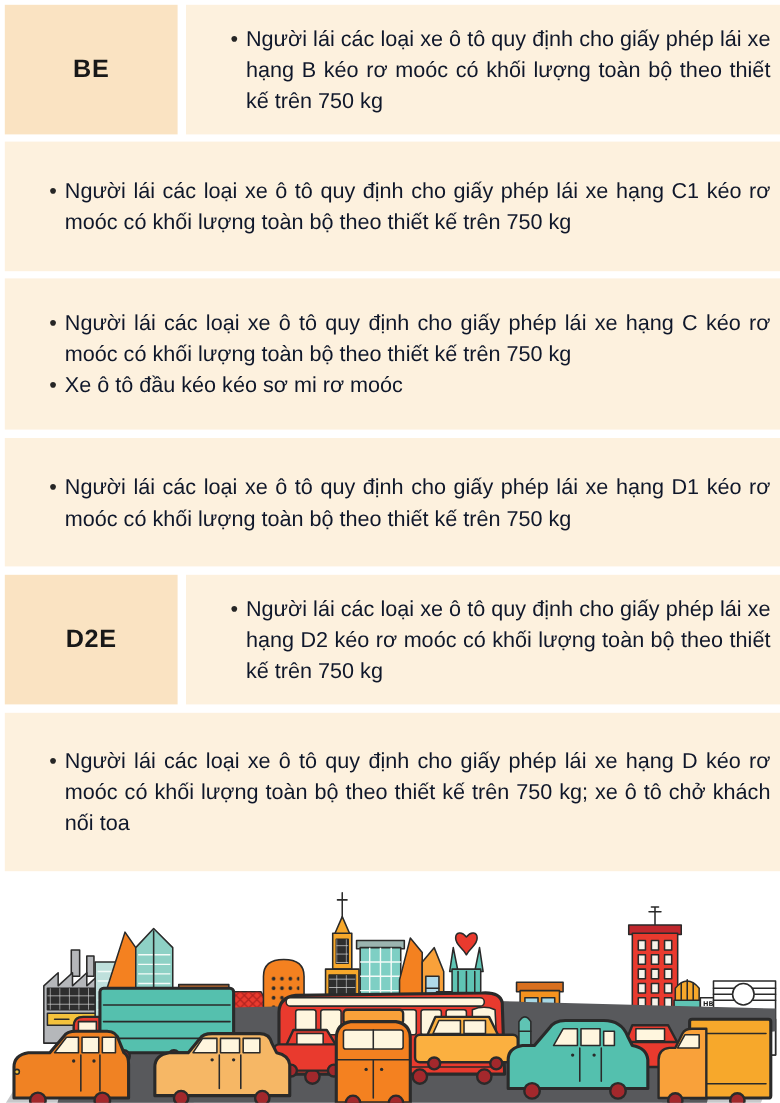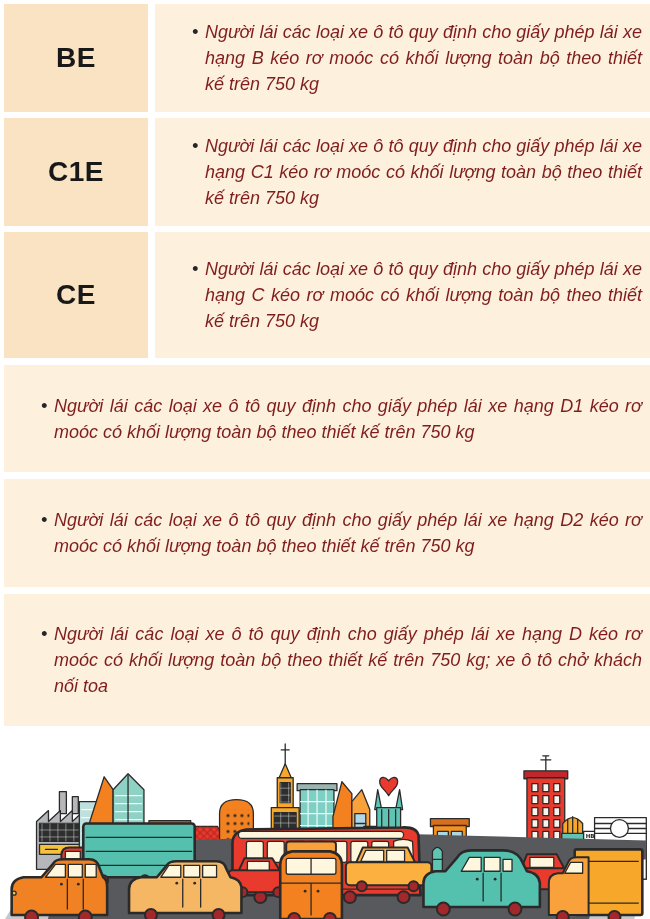--- a/index.html
+++ b/index.html
@@ -5,29 +5,29 @@
   html,body{margin:0;padding:0;background:#ffffff;}
   body{width:650px;height:919px;overflow:hidden;
        font-family:"Liberation Sans","DejaVu Sans",sans-serif;
        -webkit-font-smoothing:antialiased;}
   .sheet{position:relative;width:650px;height:919px;background:var(--page-bg,#fff);}
   .table{padding:4px 0 0 4px;}
   .row{display:flex;align-items:stretch;margin-bottom:6px;}
   .row.g7{margin-bottom:7px;}
   .label-cell{width:144px;flex:0 0 144px;background:var(--label-bg,#FAE3C2);
       display:flex;align-items:center;justify-content:center;margin-right:7px;}
-  .label-cell span{font-size:28px;font-weight:bold;color:#181818;letter-spacing:.5px;}
+  .label-cell span{font-size:21px;font-weight:bold;color:#181818;letter-spacing:.5px;}
   .desc-cell{flex:1;background:var(--desc-bg,#FDF1DE);display:flex;align-items:center;}
   .h108{min-height:108px;}
   .h126{min-height:126px;}
   .h107{min-height:107px;}
   .h132{min-height:132px;}
   .desc-cell ul{margin:0;padding:0 8px 0 38px;list-style:none;width:100%;box-sizing:border-box;}
   .desc-cell li{position:relative;padding-left:12px;font-size:18px;line-height:26px;
-      color:#7f1d1d;text-align:justify;font-style:italic;}
+      color:#0f172a;text-align:justify;}
   .desc-cell li::before{content:"\2022";position:absolute;left:-1px;top:0;color:#262626;}
   .city{display:block;margin-top:4px;}
   svg .o{stroke:#2a2a2a;stroke-width:2;stroke-linejoin:round;stroke-linecap:round;}
   svg .o3{stroke:#2a2a2a;stroke-width:2.6;stroke-linejoin:round;stroke-linecap:round;}
   svg .t{stroke:#2a2a2a;stroke-width:1.3;stroke-linejoin:round;}
   svg .ln{stroke:#2a2a2a;stroke-width:1.3;fill:none;stroke-linecap:round;}
   svg .wln{stroke:#f4fbf8;stroke-width:1.2;fill:none;}
   svg text{font-family:"DejaVu Sans","Liberation Sans",sans-serif;font-weight:bold;}
 </style>
 </head>
@@ -42,50 +42,48 @@
         <span>BE</span>
       </div>
       <div class="desc-cell h108">
         <ul>
           <li>Người lái các loại xe ô tô quy định cho giấy phép lái xe hạng B kéo rơ moóc có khối lượng toàn bộ theo thiết kế trên 750 kg</li>
         </ul>
       </div>
     </div>
 
     <div class="row">
-      <div class="label-cell h108">
-        <span>C1E</span>
-      </div>
       <div class="desc-cell h108">
         <ul>
           <li>Người lái các loại xe ô tô quy định cho giấy phép lái xe hạng C1 kéo rơ moóc có khối lượng toàn bộ theo thiết kế trên 750 kg</li>
         </ul>
       </div>
     </div>
 
     <div class="row g7">
-      <div class="label-cell h126">
-        <span>CE</span>
-      </div>
       <div class="desc-cell h126">
         <ul>
           <li>Người lái các loại xe ô tô quy định cho giấy phép lái xe hạng C kéo rơ moóc có khối lượng toàn bộ theo thiết kế trên 750 kg</li>
+          <li>Xe ô tô đầu kéo kéo sơ mi rơ moóc</li>
         </ul>
       </div>
     </div>
 
     <div class="row g7">
       <div class="desc-cell h107">
         <ul>
           <li>Người lái các loại xe ô tô quy định cho giấy phép lái xe hạng D1 kéo rơ moóc có khối lượng toàn bộ theo thiết kế trên 750 kg</li>
         </ul>
       </div>
     </div>
 
     <div class="row g7">
+      <div class="label-cell h108">
+        <span>D2E</span>
+      </div>
       <div class="desc-cell h108">
         <ul>
           <li>Người lái các loại xe ô tô quy định cho giấy phép lái xe hạng D2 kéo rơ moóc có khối lượng toàn bộ theo thiết kế trên 750 kg</li>
         </ul>
       </div>
     </div>
 
     <div class="row">
       <div class="desc-cell h132">
         <ul>

